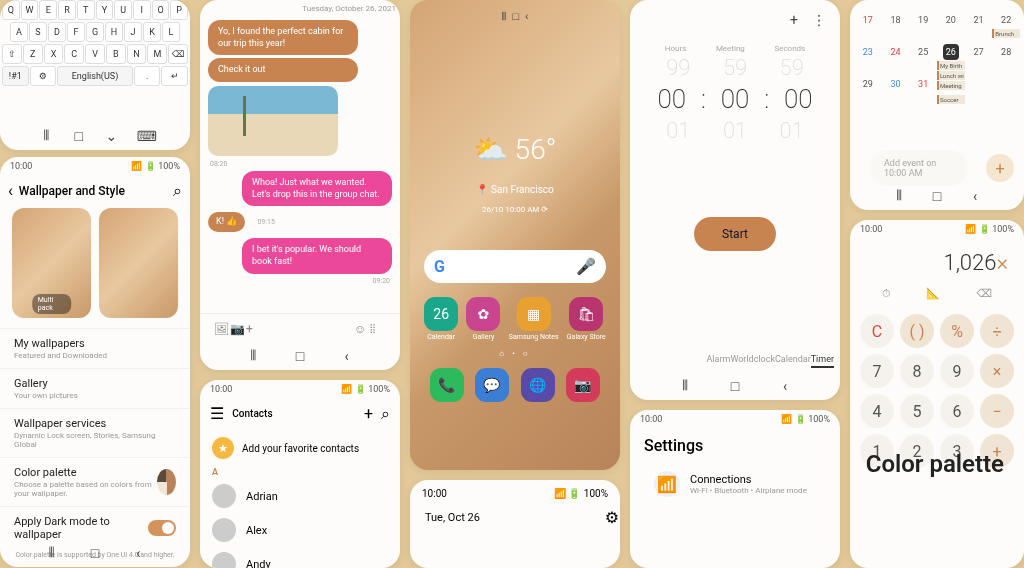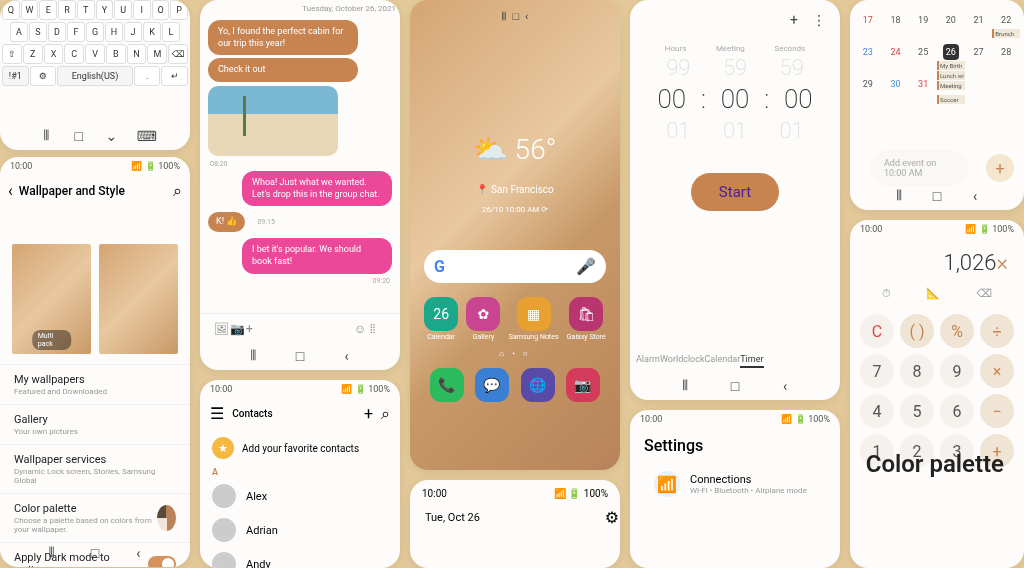--- a/index.html
+++ b/index.html
@@ -14,21 +14,21 @@
 .kb{left:0;top:0;width:190px;height:150px;}
 .kb-row{display:flex;gap:1px;padding:0 2px;margin-bottom:2px;}
 .kb-key{flex:1;background:#fff;border:1px solid #ddd;border-radius:3px;font-size:9px;text-align:center;padding:4px 0;color:#333;}
 .kb-special{background:#f5f5f5;}
 
 
 .wp{left:0;top:157;width:190px;height:410px;top:157px;}
 .wp-header{display:flex;align-items:center;padding:8px;gap:6px;}
 .wp-title{font-size:12px;font-weight:500;flex:1;}
 .wp-previews{display:flex;gap:8px;padding:0 12px 10px;}
-.wp-prev{flex:1;border-radius:2px;height:110px;background:linear-gradient(135deg,#d4a574,#e8c8a0,#c89968);position:relative;overflow:hidden;margin-top:36px;}
+.wp-prev{flex:1;border-radius:12px;height:110px;background:linear-gradient(135deg,#d4a574,#e8c8a0,#c89968);position:relative;overflow:hidden;}
 .wp-prev-btn{position:absolute;bottom:4px;left:50%;transform:translateX(-50%);background:rgba(0,0,0,0.4);color:#fff;font-size:7px;padding:2px 6px;border-radius:8px;}
 .wp-item{padding:8px 14px;border-top:1px solid #f0f0f0;}
 .wp-item-title{font-size:11px;color:#222;}
 .wp-item-sub{font-size:8px;color:#999;margin-top:1px;}
 .wp-palette{display:flex;align-items:center;justify-content:space-between;}
 .wp-swatch{width:26px;height:26px;border-radius:50%;background:conic-gradient(#b8835a 0 50%,#f0e6d8 50% 75%,#5a4a3a 75%);}
 .wp-toggle{display:flex;align-items:center;justify-content:space-between;}
 .toggle{width:30px;height:16px;background:#d4925c;border-radius:10px;position:relative;}
 .toggle::after{content:'';position:absolute;right:2px;top:2px;width:12px;height:12px;background:#fff;border-radius:50%;}
 .footnote{font-size:7px;color:#999;padding:2px 14px;text-align:center;}
@@ -75,22 +75,22 @@
 .panel-header{display:flex;justify-content:space-between;padding:8px 12px;font-size:10px;}
 .panel-date{font-size:11px;padding:4px 14px;}
 
 
 .timer{left:630px;top:0;width:210px;height:400px;}
 .timer-top{display:flex;justify-content:flex-end;padding:12px 14px;gap:14px;font-size:14px;color:#444;}
 .timer-labels{display:flex;justify-content:space-around;font-size:8px;color:#aaa;padding:0 20px;margin-top:4px;}
 .timer-row{display:flex;justify-content:space-around;padding:2px 20px;font-size:22px;font-weight:200;}
 .timer-faded{color:#ddd;}
 .timer-main{color:#333;font-size:26px;}
-.timer-start{background:#c78450;color:#4c1d95;padding:10px 28px;border-radius:22px;font-size:15px;margin:28px auto 0;display:block;width:fit-content;}
-.timer-tabs{display:flex;justify-content:flex-start;position:absolute;bottom:26px;left:0;right:0;font-size:9px;color:#999;padding:6px;}
+.timer-start{background:#c78450;color:#0f172a;padding:10px 28px;border-radius:22px;font-size:12px;margin:72px auto 0;display:block;width:fit-content;}
+.timer-tabs{display:flex;justify-content:flex-end;position:absolute;bottom:26px;left:0;right:0;font-size:9px;color:#999;padding:6px;}
 .timer-tab-active{color:#333;border-bottom:2px solid #333;padding-bottom:2px;}
 
 
 .set{left:630px;top:410px;width:210px;height:158px;}
 .set-title{font-size:16px;padding:10px 14px 2px;font-weight:500;}
 .set-user{display:flex;align-items:center;justify-content:space-between;padding:6px 14px;}
 .set-name{font-size:12px;}
 .set-email{font-size:8px;color:#999;}
 .set-avatar{width:32px;height:32px;border-radius:50%;background:#d4a574;}
 .set-item{display:flex;align-items:center;gap:10px;padding:8px 14px;margin:6px 10px;background:#fdfcfa;border-radius:10px;}
@@ -260,25 +260,25 @@
     <span>⌕</span>
   </div>
   <div class="ct-fav">
     <div class="ct-fav-icon">★</div>
     <span>Add your favorite contacts</span>
   </div>
   <div class="ct-section">A</div>
   <div id="ct-list">
       <div class="ct-item">
         <div class="ct-avatar"></div>
-        <span>Alex</span>
+        <span>Adrian</span>
       </div>
       <div class="ct-item">
         <div class="ct-avatar"></div>
-        <span>Adrian</span>
+        <span>Alex</span>
       </div>
       <div class="ct-item">
         <div class="ct-avatar"></div>
         <span>Andy</span>
       </div>
     </div>
 </div>
 
 <div class="phone home">
   <div class="home-status">

